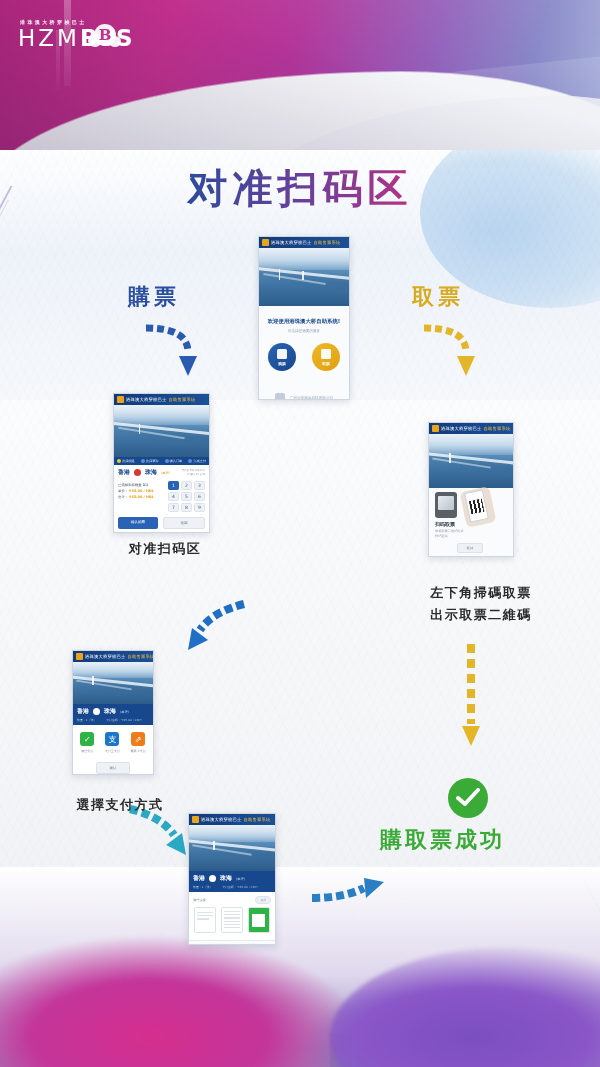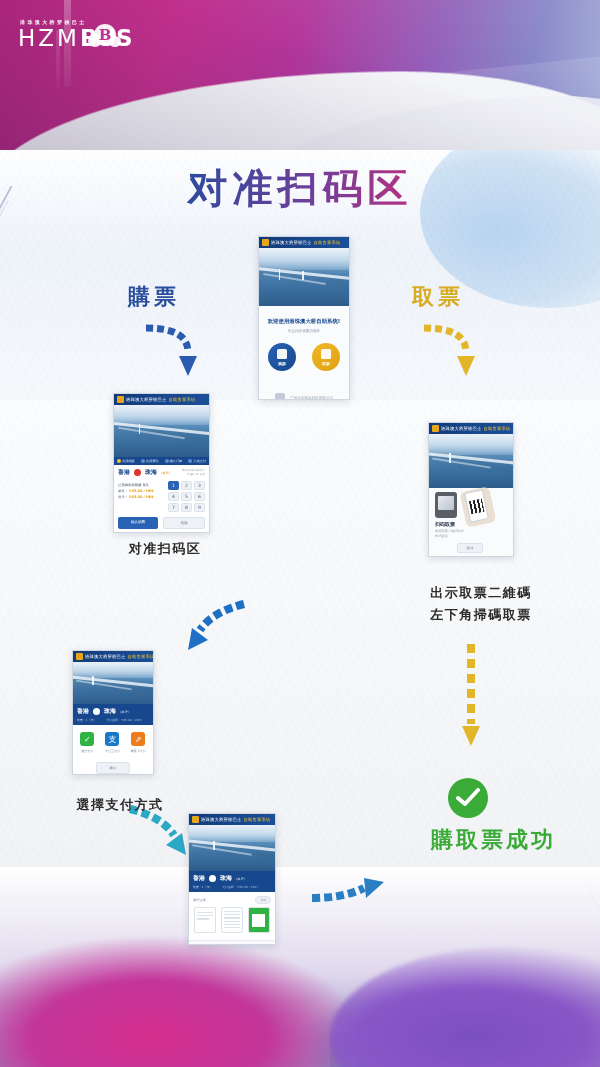--- a/index.html
+++ b/index.html
@@ -307,21 +307,21 @@
     font-size: 13px; font-weight: 700; color: #2b2b2b; line-height: 22px; letter-spacing: 1.5px;
   }
 
   
   .ok-circle {
     position: absolute; left: 448px; top: 778px; width: 40px; height: 40px;
     border-radius: 50%; background: #3aab36;
   }
   .ok-circle svg { position: absolute; left: 8px; top: 10px; }
   .ok-text {
-    position: absolute; left: 380px; top: 825px; width: 176px; text-align: right;
+    position: absolute; left: 380px; top: 825px; width: 176px; text-align: left;
     font-family: "DejaVu Serif", serif; font-size: 22px; font-weight: 700;
     color: #3aab36; letter-spacing: 3px;
   }
 </style>
 </head>
 <body>
 
 <div id="poster">
 
   <div class="bg-top-blue"></div>
@@ -635,22 +635,22 @@
       <div style="position:absolute;left:6px;top:46px;font-size:3.2px;color:#97a2b2;">扫码区域</div>
       <div style="position:absolute;left:28px;top:55px;width:26px;padding:2px 0;text-align:center;font-size:3.4px;background:#eef1f6;border:.5px solid #dbe2ea;color:#7b8799;border-radius:2px;">返回</div>
     </div>
   </div>
 
   <div class="cap" style="left:65px;top:538px;width:200px;">
     <div>对准扫码区</div>
   </div>
   <div class="cap" style="left:20px;top:782px;width:200px;margin-top:12px;">選擇支付方式</div>
   <div class="cap" style="left:381px;top:582px;width:200px;">
+    <div>左下角掃碼取票</div>
     <div>出示取票二維碼</div>
-    <div>左下角掃碼取票</div>
   </div>
 
   <div class="ok-circle">
     <svg width="24" height="20" viewBox="0 0 24 20">
       <path d="M2 10 L9 16 L22 2" stroke="#ffffff" stroke-width="4" fill="none" stroke-linecap="round" stroke-linejoin="round"></path>
     </svg>
   </div>
   <div class="ok-text">購取票成功</div>
 
 </div>

